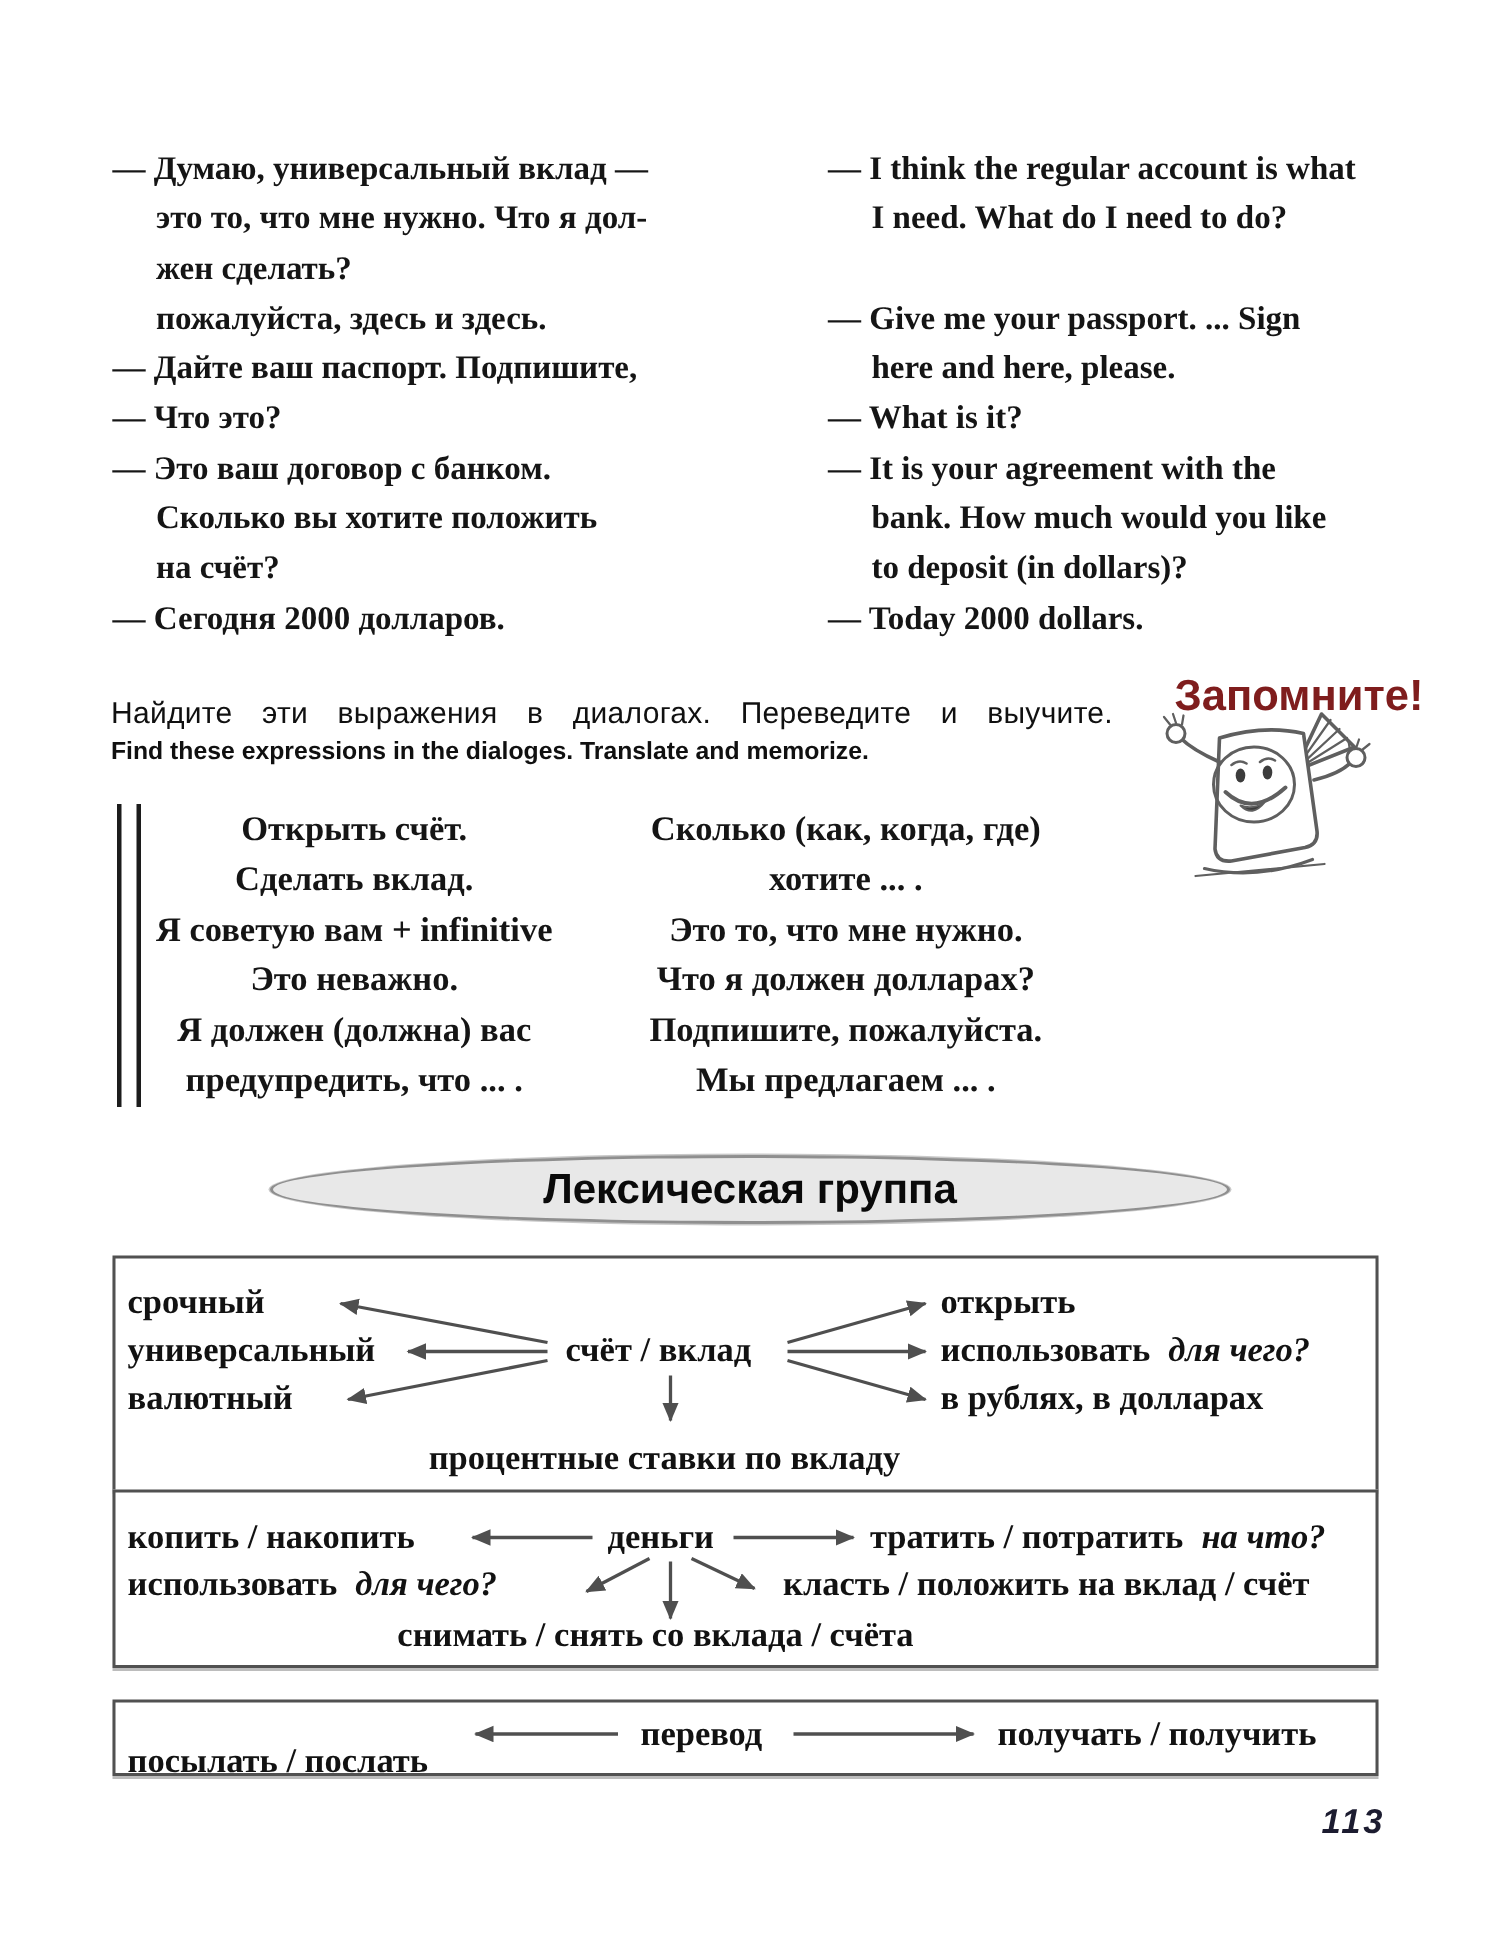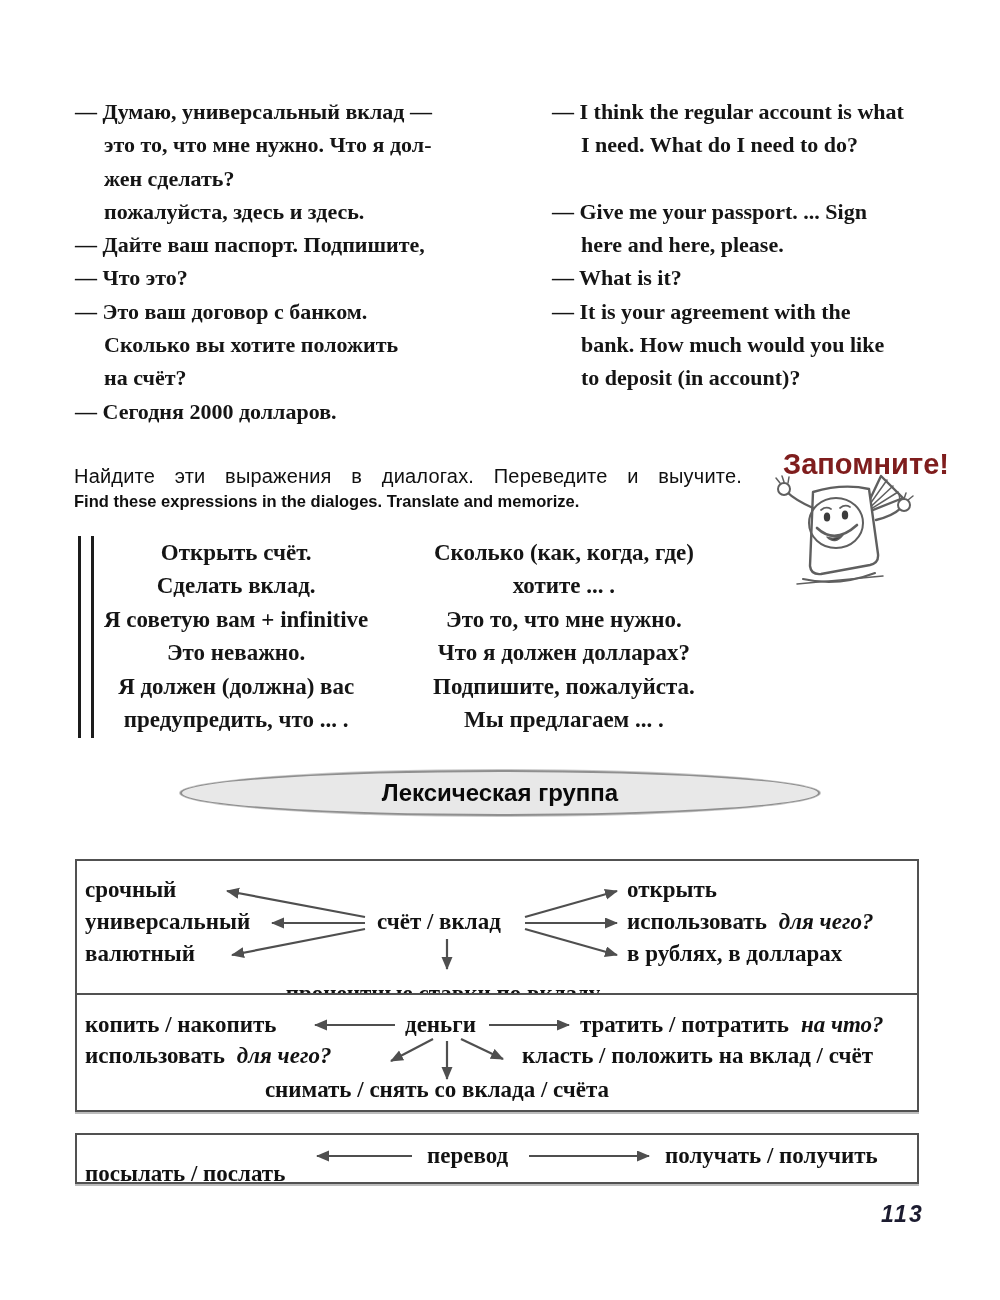--- a/index.html
+++ b/index.html
@@ -29,25 +29,25 @@
           border-left:3px solid #1c1c1c;border-right:3px solid #1c1c1c;}
   .excol{position:absolute;top:536px;}
   #excol-left{left:104px;}
   #excol-right{left:433px;}
   .exl{font-size:23px;font-weight:700;line-height:33.4px;white-space:nowrap;text-align:center;}
 
   
   .lexellipse{position:absolute;left:180px;top:770px;width:636px;height:42px;background:#e8e8e8;
               border:2px solid #8f8f8f;border-radius:50%;box-shadow:0 0 0 1px #c9c9c9;
               display:flex;align-items:center;justify-content:center;}
-  .lexellipse span{font-family:"Liberation Sans",sans-serif;font-weight:700;font-size:24px;color:#0a0a0a;}
+  .lexellipse span{font-family:"Liberation Sans",sans-serif;font-weight:700;font-size:28px;color:#0a0a0a;}
 
   
   .lexbox{position:absolute;left:75px;width:840px;background:#fff;border:2px solid #515151;box-shadow:0 2px 0 #bcbcbc;}
-  #box1{top:859px;height:155px;}
+  #box1{top:837px;height:155px;}
   #box2{top:993px;height:115px;}
   #box3{top:1133px;height:47px;}
   .arrows{position:absolute;left:0;top:0;}
   .bt{position:absolute;font-size:23px;font-weight:700;line-height:30px;white-space:nowrap;color:#121212;}
   .bt .hint{font-style:italic;margin-left:12px;}
   .bcenter{text-align:center;}
 
   .pagenum{position:absolute;left:881px;top:1201px;font-family:"Liberation Sans",sans-serif;
            font-style:italic;font-weight:700;font-size:23px;letter-spacing:2px;color:#1c1c30;}
   .scanbar{position:absolute;left:0;top:1291px;width:1000px;height:9px;background:#181818;}
@@ -88,21 +88,24 @@
     <div class="ditem gap">
       <div class="dl first">— Give me your passport. ... Sign</div>
       <div class="dl cont">here and here, please.</div>
     </div>
     <div class="ditem">
       <div class="dl first">— What is it?</div>
     </div>
     <div class="ditem">
       <div class="dl first">— It is your agreement with the</div>
       <div class="dl cont">bank. How much would you like</div>
-      <div class="dl cont">to deposit (in account)?</div>
+      <div class="dl cont">to deposit (in dollars)?</div>
+    </div>
+    <div class="ditem">
+      <div class="dl first">— Today 2000 dollars.</div>
     </div>
   </div>
 
   <div class="instr-ru">Найдите эти выражения в диалогах. Переведите и выучите.</div>
   <div class="instr-en">Find these expressions in the dialoges. Translate and memorize.</div>
 
   <div class="memorize">Запомните!</div>
   <svg class="mascot" width="158" height="132" viewBox="0 0 158 132">
     <g fill="none" stroke="#5f5f5f" stroke-width="2.4" stroke-linecap="round" stroke-linejoin="round">
       <path d="M100,46 L118,8 L140,30 Z" fill="#ffffff"></path>

